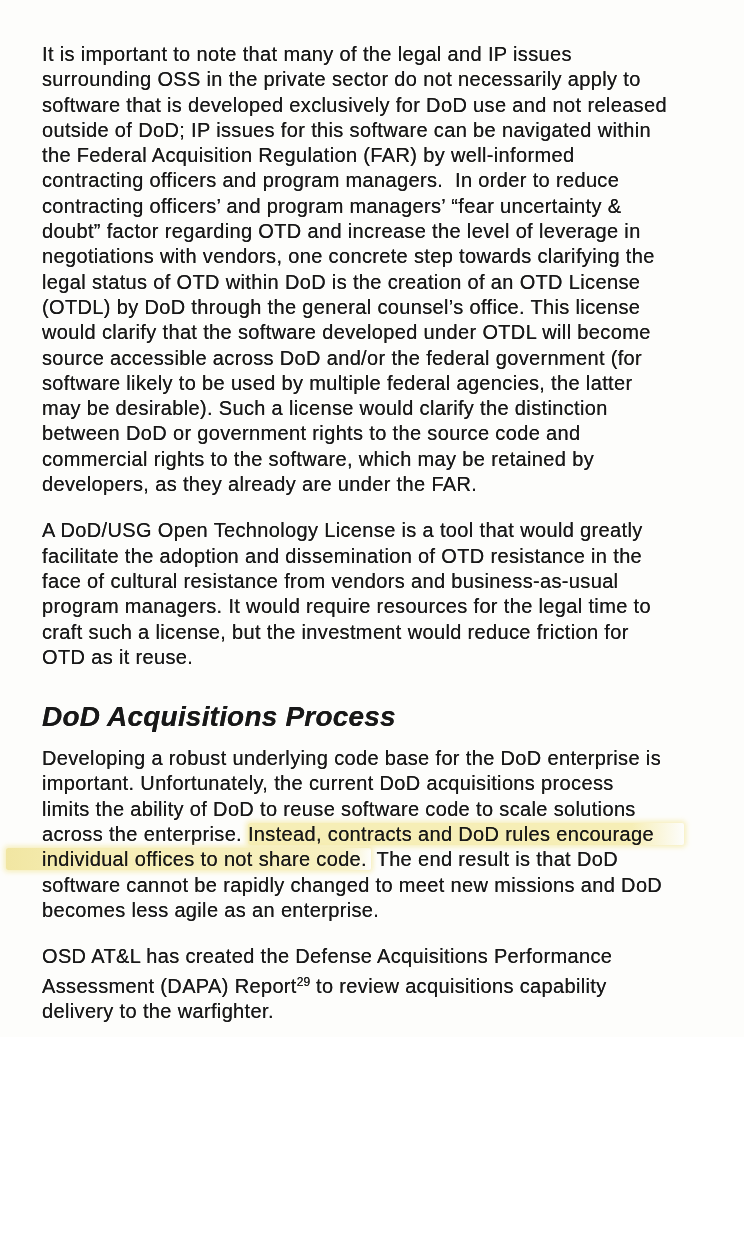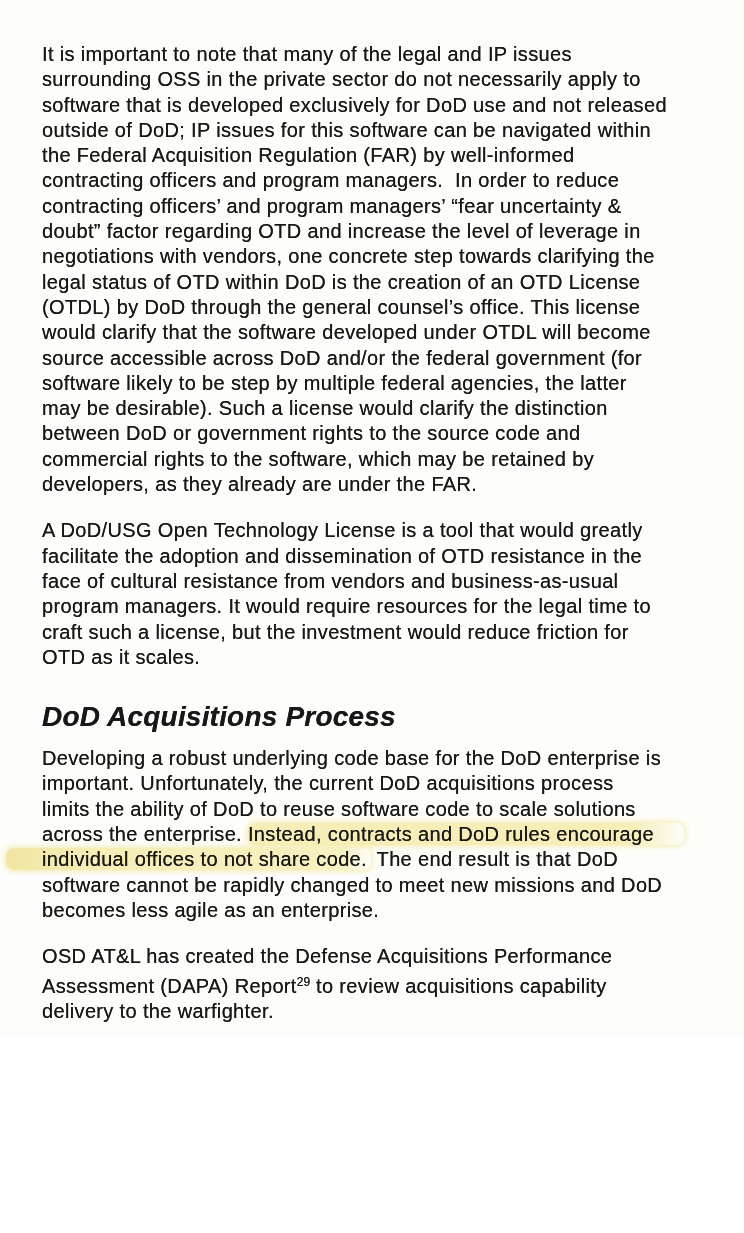--- a/index.html
+++ b/index.html
@@ -34,21 +34,21 @@
     line-height: 26px;
     font-weight: 700;
     font-style: italic;
     letter-spacing: 0.2px;
     margin: 34px 0 16px 0;
     text-shadow: 0 0 0.5px rgba(10,10,10,0.85);
   }
   .hl {
     background: #f6eeb6;
     box-shadow: 0 0 5px 2px rgba(244,233,165,0.75);
-    border-radius: 8px;
+    border-radius: 2px;
     text-align: right;
   }
   .hl-r {
     padding-right: 30px;
     background: linear-gradient(90deg, #f6eeb6 0%, #f6eeb6 88%, rgba(246,238,182,0) 100%);
   }
   .hl-l {
     padding-left: 36px;
     margin-left: -36px;
     padding-right: 4px;
@@ -115,33 +115,33 @@
           <div class="line"><span>outside of DoD; IP issues for this software can be navigated within</span></div>
           <div class="line"><span>the Federal Acquisition Regulation (FAR) by well-informed</span></div>
           <div class="line"><span>contracting officers and program managers.  In order to reduce</span></div>
           <div class="line"><span>contracting officers’ and program managers’ “fear uncertainty &amp;</span></div>
           <div class="line"><span>doubt” factor regarding OTD and increase the level of leverage in</span></div>
           <div class="line"><span>negotiations with vendors, one concrete step towards clarifying the</span></div>
           <div class="line"><span>legal status of OTD within DoD is the creation of an OTD License</span></div>
           <div class="line"><span>(OTDL) by DoD through the general counsel’s office. This license</span></div>
           <div class="line"><span>would clarify that the software developed under OTDL will become</span></div>
           <div class="line"><span>source accessible across DoD and/or the federal government (for</span></div>
-          <div class="line"><span>software likely to be step by multiple federal agencies, the latter</span></div>
+          <div class="line"><span>software likely to be used by multiple federal agencies, the latter</span></div>
           <div class="line"><span>may be desirable). Such a license would clarify the distinction</span></div>
           <div class="line"><span>between DoD or government rights to the source code and</span></div>
           <div class="line"><span>commercial rights to the software, which may be retained by</span></div>
           <div class="line"><span>developers, as they already are under the FAR.</span></div>
         </div>
         <div class="paragraph">
           <div class="line"><span>A DoD/USG Open Technology License is a tool that would greatly</span></div>
           <div class="line"><span>facilitate the adoption and dissemination of OTD resistance in the</span></div>
           <div class="line"><span>face of cultural resistance from vendors and business-as-usual</span></div>
           <div class="line"><span>program managers. It would require resources for the legal time to</span></div>
           <div class="line"><span>craft such a license, but the investment would reduce friction for</span></div>
-          <div class="line"><span>OTD as it scales.</span></div>
+          <div class="line"><span>OTD as it reuse.</span></div>
         </div>
         <div class="heading">DoD Acquisitions Process</div>
         <div class="paragraph">
           <div class="line"><span>Developing a robust underlying code base for the DoD enterprise is</span></div>
           <div class="line"><span>important. Unfortunately, the current DoD acquisitions process</span></div>
           <div class="line"><span>limits the ability of DoD to reuse software code to scale solutions</span></div>
           <div class="line"><span>across the enterprise. </span><span class="hl hl-r">Instead, contracts and DoD rules encourage</span></div>
           <div class="line"><span class="hl hl-l">individual offices to not share code.</span><span> The end result is that DoD</span></div>
           <div class="line"><span>software cannot be rapidly changed to meet new missions and DoD</span></div>
           <div class="line"><span>becomes less agile as an enterprise.</span></div>

